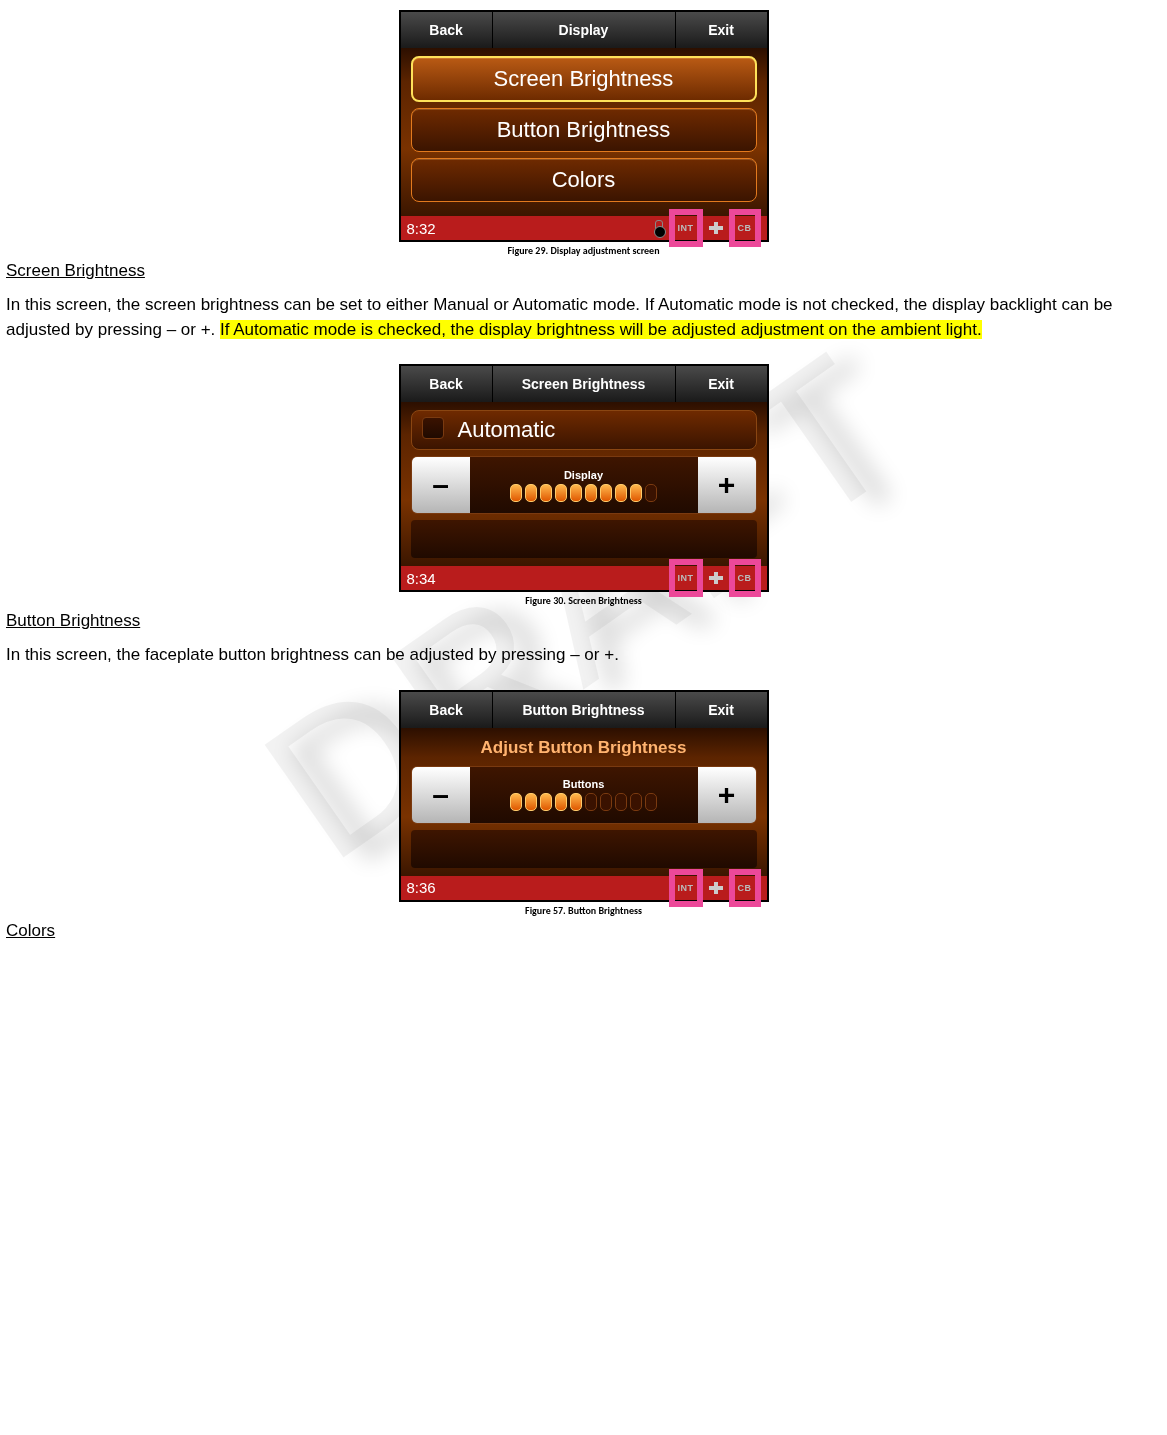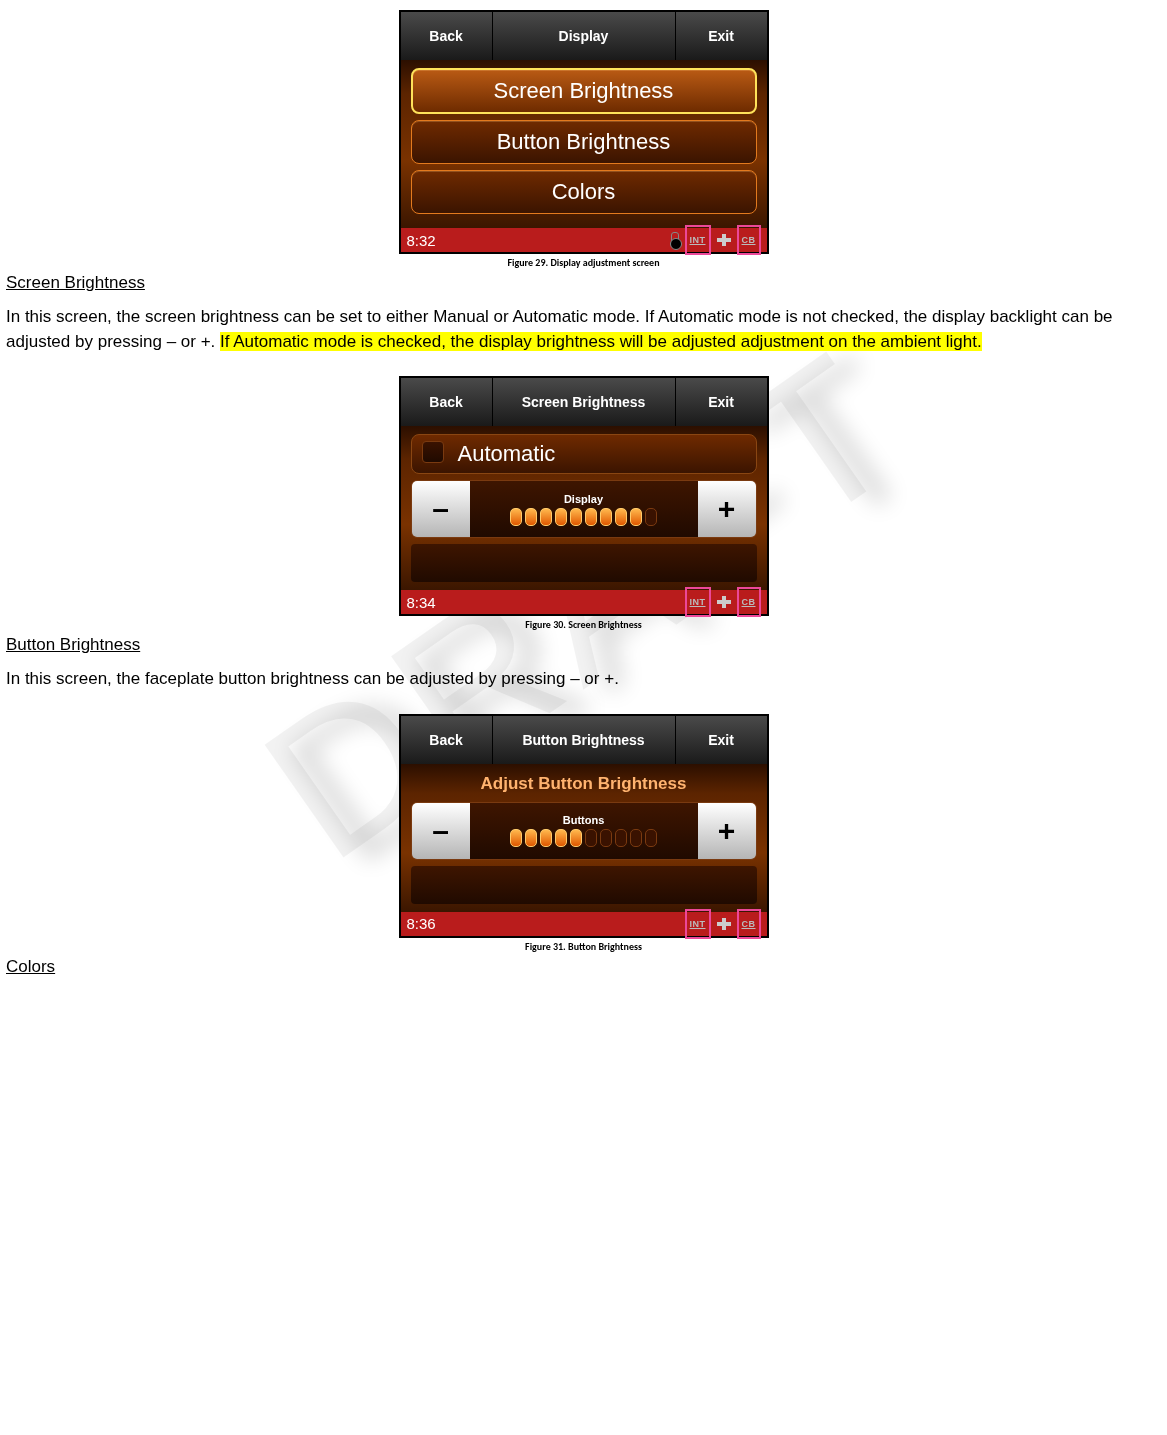--- a/index.html
+++ b/index.html
@@ -60,21 +60,21 @@
   .device-wrap { display: flex; justify-content: center; margin-top: 10px; }
   .device {
     width: 370px;
     background: #000;
     padding: 2px;
     box-sizing: border-box;
     font-family: "Trebuchet MS", Arial, sans-serif;
   }
   .topbar {
     display: flex;
-    height: 48px;
+    height: 36px;
     background: linear-gradient(#4a4a4a,#1a1a1a);
   }
   .topbar .tb {
     flex: 1;
     color: #fff;
     font-size: 14px;
     font-weight: bold;
     display: flex;
     align-items: center;
     justify-content: center;
@@ -177,27 +177,26 @@
     justify-content: space-between;
     height: 24px;
     background: #b91c1c;
     color: #fff;
     font-family: "Arial Black", Arial, sans-serif;
     font-size: 15px;
     padding: 0 6px;
   }
   .status-right { display:flex; align-items:center; gap:6px; font-size:9px; }
   .badge {
-    border: 2px solid #ec4899;
+    border: 6px solid #ec4899;
     padding: 8px 3px;
     font-family: Arial, sans-serif;
     letter-spacing: 0.5px;
     color:#bbb;
     font-weight:bold;
-    text-decoration:underline;
   }
   .hd-logo {
     width:14px; height:12px;
     position: relative;
     display:inline-block;
   }
   .hd-logo::before, .hd-logo::after {
     content:"";
     position:absolute;
     background:#ccc;
@@ -330,18 +329,18 @@
         <div class="statusbar">
           <span>8:36</span>
           <span class="status-right">
             <span class="badge">INT</span>
             <span class="hd-logo"></span>
             <span class="badge">CB</span>
           </span>
         </div>
       </div>
     </div>
-    <div class="caption">Figure 31. Button Brightness</div>
+    <div class="caption">Figure 57. Button Brightness</div>
 
     <div class="heading">Colors</div>
 
   </div>
 </div>
 
 </body></html>

